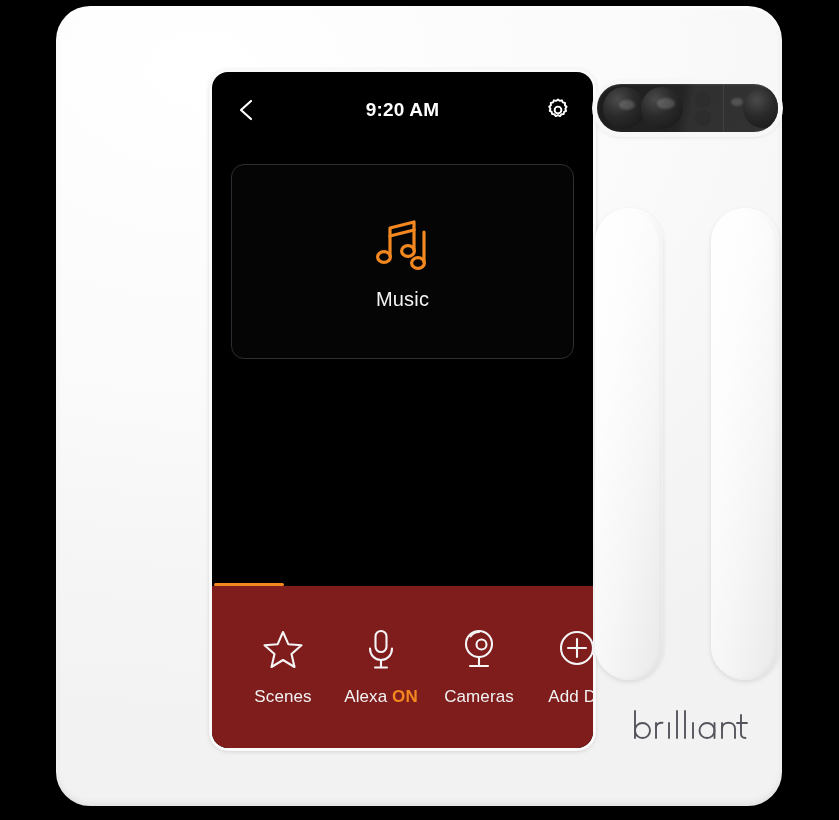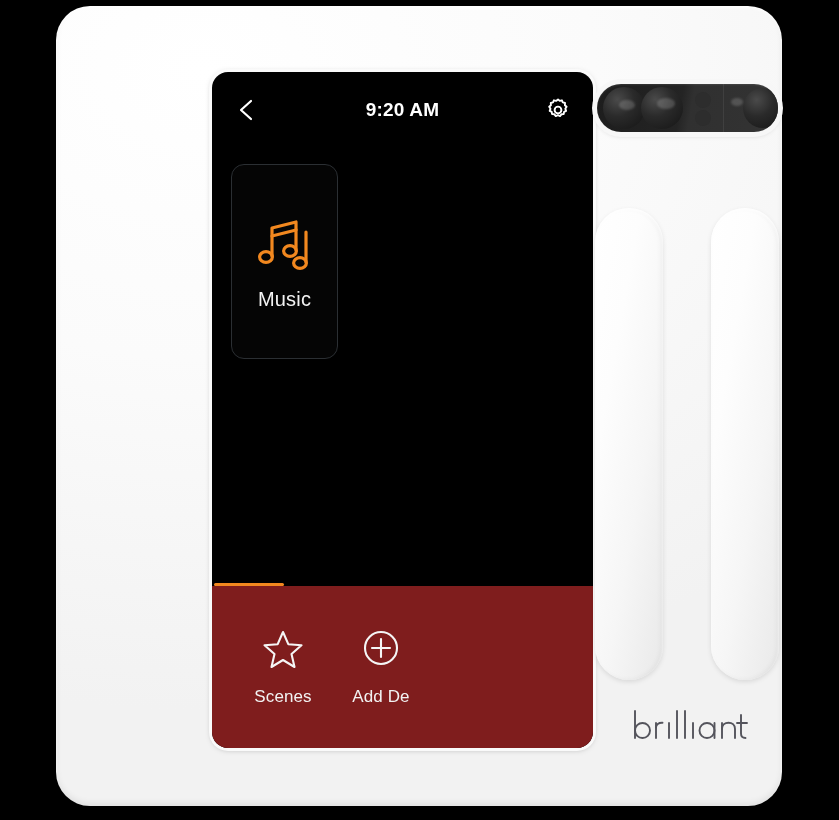--- a/index.html
+++ b/index.html
@@ -67,21 +67,21 @@
     font-size: 19px;
     font-weight: bold;
     letter-spacing: 0.2px;
     pointer-events: none;
   }
   .hdr-icon { width: 26px; height: 26px; display: block; position: relative; z-index: 2; }
 
   
   .tile-grid {
     display: grid;
-    grid-template-columns: 1fr 1fr 1fr;
+    grid-template-columns: 1fr;
     gap: 11px;
     padding: 16px 19px;
   }
   .tile {
     height: 195px;
     background: #050505;
     border: 1px solid #2b2f33;
     border-radius: 13px;
     display: flex;
     flex-direction: column;
@@ -268,21 +268,46 @@
 
         <div class="dock-item">
           <span class="dock-icon">
             <svg viewBox="0 0 42 44" fill="none" stroke="#f5f5f5" stroke-width="2.1" stroke-linecap="round" stroke-linejoin="round">
               <polygon points="21,5 26.3,17.2 39.5,18.3 29.5,27 32.5,40 21,33 9.5,40 12.5,27 2.5,18.3 15.7,17.2"></polygon>
             </svg>
           </span>
           <span class="dock-label">Scenes</span>
         </div>
 
-
+        <div class="dock-item">
+          <span class="dock-icon">
+            <svg viewBox="0 0 42 44" fill="none" stroke="#f5f5f5" stroke-width="2.1" stroke-linecap="round" stroke-linejoin="round">
+              <rect x="15.5" y="4" width="11" height="21" rx="5.5"></rect>
+              <path d="M10 21.5 C10 28.2 14.9 33 21 33 C27.1 33 32 28.2 32 21.5"></path>
+              <path d="M21 33 V40"></path>
+              <path d="M15 40.5 H27"></path>
+            </svg>
+          </span>
+          <span class="dock-label">
+            <span>Alexa</span><span>&nbsp;</span><span class="on">ON</span>
+          </span>
+        </div>
+
+        <div class="dock-item">
+          <span class="dock-icon">
+            <svg viewBox="0 0 42 44" fill="none" stroke="#f5f5f5" stroke-width="2.1" stroke-linecap="round" stroke-linejoin="round">
+              <circle cx="21" cy="17" r="13"></circle>
+              <circle cx="23.5" cy="17.5" r="5"></circle>
+              <path d="M12.5 9.5 C15 6 18 5 21 5"></path>
+              <path d="M21 30 V38"></path>
+              <path d="M12 39 H30"></path>
+            </svg>
+          </span>
+          <span class="dock-label">Cameras</span>
+        </div>
 
         <div class="dock-item">
           <span class="dock-icon">
             <svg viewBox="0 0 42 44" fill="none" stroke="#f5f5f5" stroke-width="2.1" stroke-linecap="round" stroke-linejoin="round">
               <circle cx="21" cy="21" r="16"></circle>
               <path d="M21 12 V30"></path>
               <path d="M12 21 H30"></path>
             </svg>
           </span>
           <span class="dock-label">Add De</span>

